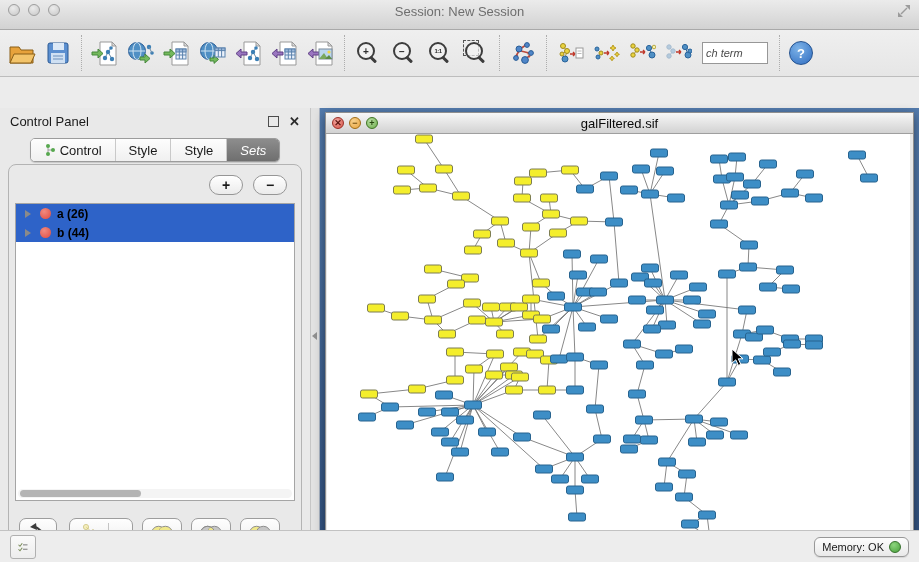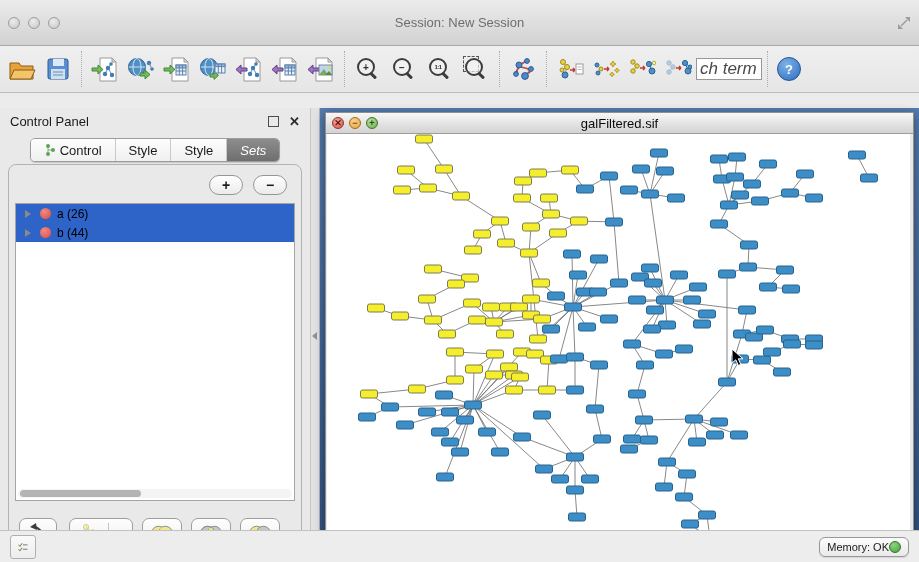--- a/index.html
+++ b/index.html
@@ -1,40 +1,40 @@
 <!DOCTYPE html>
 <html><head>
 <meta charset="utf-8">
 <style>
   html,body{margin:0;padding:0;background:#444;}
   .app{position:relative;width:919px;height:562px;background:#ececec;overflow:hidden;
        font-family:"Liberation Sans",sans-serif;-webkit-font-smoothing:antialiased;}
   
   .titlebar{height:21px;background:linear-gradient(#ebebeb,#d2d2d2);border-bottom:1px solid #a9a9a9;
-            display:flex;align-items:center;padding:12px 8px;position:relative;}
+            display:flex;padding:4px 8px;position:relative;}
   .tl{width:12px;height:12px;border-radius:50%;background:radial-gradient(circle at 40% 32%,#ececec,#c7c7c7);
       border:1px solid #9e9e9e;margin-right:8px;box-sizing:border-box;}
   .win-title{position:absolute;left:0;right:0;text-align:center;font-size:13px;color:#6e6e6e;pointer-events:none;}
   .fs-icon{margin-left:auto;opacity:.8;}
   
   .toolbar{height:46px;background:linear-gradient(#efefef,#e6e6e6);border-bottom:1px solid #bdbdbd;
            display:flex;align-items:center;padding:0 4px;}
   .tbtn{width:36px;height:40px;display:flex;align-items:center;justify-content:center;background:transparent;
         border:none;padding:0;cursor:default;flex:0 0 auto;}
   .tsep{width:0;height:36px;border-left:1px dotted #adadad;margin:0 5px;flex:0 0 auto;}
   .mag{position:relative;width:24px;height:24px;}
   .mag .lens{position:absolute;left:1px;top:1px;width:14px;height:14px;border:2px solid #3d3d3d;border-radius:50%;
              background:rgba(245,245,245,.65);display:flex;align-items:center;justify-content:center;
              font-size:10px;font-weight:bold;color:#2e2e2e;}
   .mag .lens.small{font-size:6px;letter-spacing:-.5px;}
   .mag .handle{position:absolute;width:8px;height:3.4px;background:#3d3d3d;right:3px;bottom:4px;
                transform:rotate(45deg);border-radius:1px;}
   .mag .fitbox{position:absolute;left:-1px;top:-1px;width:14px;height:14px;border:1px dashed #555;}
   .search-box{width:58px;height:20px;border:1px solid #979797;background:#fff;font-style:italic;
-              font-size:17px;color:#4a4a4a;padding:0 3px;margin:0 0;font-family:"Liberation Sans",sans-serif;}
+              font-size:11px;color:#4a4a4a;padding:0 3px;margin:0 6px;font-family:"Liberation Sans",sans-serif;}
   .help-circle{width:22px;height:22px;border-radius:50%;background:radial-gradient(circle at 38% 30%,#7db3e8,#2f6cc0);
                border:1px solid #24528f;color:#fff;font-size:13px;font-weight:bold;display:flex;
                align-items:center;justify-content:center;}
   
   .main{position:absolute;top:68px;left:0;width:919px;height:462px;display:flex;margin-top:40px;}
   
   .control-panel{width:310px;flex:0 0 310px;background:#e9e9e9;position:relative;}
   .cp-header{height:26px;display:flex;align-items:center;padding:0 10px;font-size:13px;color:#1a1a1a;}
   .cp-header .sp{flex:1;}
   .cp-float{width:9px;height:9px;border:1.5px solid #4d4d4d;margin-right:10px;}
@@ -47,21 +47,21 @@
   .cp-tab:last-child{border-right:none;}
   .cp-tab.active{background:linear-gradient(#8d8d8d,#6f6f6f);color:#fff;font-style:italic;}
   .cp-box{position:absolute;left:8px;right:8px;top:56px;bottom:10px;border:1px solid #b3b3b3;
           border-radius:8px;background:#e9e9e9;}
   .cp-actions{position:absolute;top:10px;right:14px;display:flex;gap:10px;}
   .pill-btn{width:34px;height:20px;border:1px solid #969696;border-radius:11px;
             background:linear-gradient(#ffffff,#ebebeb);font-size:14px;font-weight:bold;color:#1a1a1a;
             display:flex;align-items:center;justify-content:center;line-height:1;}
   .cp-list{position:absolute;left:6px;right:6px;top:38px;bottom:58px;background:#fff;
            border:1px solid #a5a5a5;overflow:hidden;}
-  .set-row{height:19px;display:flex;align-items:center;padding-left:9px;font-size:12px;color:#000;}
+  .set-row{height:19px;display:flex;align-items:center;padding-left:9px;font-size:12px;color:#000;font-weight:bold;}
   .set-row.selected{background:#2e63c8;}
   .row-arrow{width:0;height:0;border-top:4px solid transparent;border-bottom:4px solid transparent;
              border-left:6px solid #8a8a8a;margin-right:9px;}
   .row-dot{width:11px;height:11px;border-radius:50%;background:radial-gradient(circle at 38% 32%,#f08a80,#e04b3f);
            margin-right:6px;}
   .hscroll{position:absolute;left:2px;right:2px;bottom:2px;height:9px;background:#f4f4f4;border-radius:5px;}
   .hthumb{position:absolute;left:2px;top:1px;height:7px;width:44%;background:#b4b4b4;border-radius:4px;}
   .cp-bottom{position:absolute;left:10px;right:10px;bottom:10px;height:32px;display:flex;align-items:center;}
   .cbtn{height:30px;border:1px solid #9d9d9d;border-radius:7px;background:linear-gradient(#fefefe,#ececec);
         display:flex;align-items:center;justify-content:center;box-sizing:border-box;}
@@ -91,21 +91,21 @@
   .iw-title-text{position:absolute;left:0;right:0;text-align:center;font-size:13px;color:#0a0a0a;pointer-events:none;}
   .iw-canvas{position:absolute;top:21px;left:1px;width:583px;height:423px;background:#fff;overflow:hidden;}
   .grip{position:absolute;right:2px;bottom:2px;width:13px;height:13px;
         background:repeating-linear-gradient(135deg,transparent 0 2px,#b0b0b0 2px 3px);}
   
   .statusbar{position:absolute;left:0;bottom:0;width:919px;height:32px;background:#ededed;
              border-top:1px solid #c2c2c2;display:flex;align-items:center;padding:0 10px;box-sizing:border-box;}
   .task-btn{width:26px;height:24px;border:1px solid #b0b0b0;border-radius:3px;
             background:linear-gradient(#fafafa,#ededed);display:flex;align-items:center;justify-content:center;}
   .memory-pill{margin-left:auto;height:20px;border:1px solid #989898;border-radius:6px;
-               background:linear-gradient(#fdfdfd,#e9e9e9);display:flex;align-items:center;
+               background:linear-gradient(#fdfdfd,#e9e9e9);display:flex;align-items:center;gap:5px;
                padding:0 7px;font-size:11px;color:#1a1a1a;box-shadow:0 1px 1px rgba(0,0,0,.1);}
   .mem-dot{width:12px;height:12px;border-radius:50%;border:1px solid #35702c;box-sizing:border-box;
            background:radial-gradient(circle at 38% 30%,#8cd47e,#49a13b);}
 </style>
 </head>
 <body>
 
 <div class="app">
 
   <div class="titlebar">

